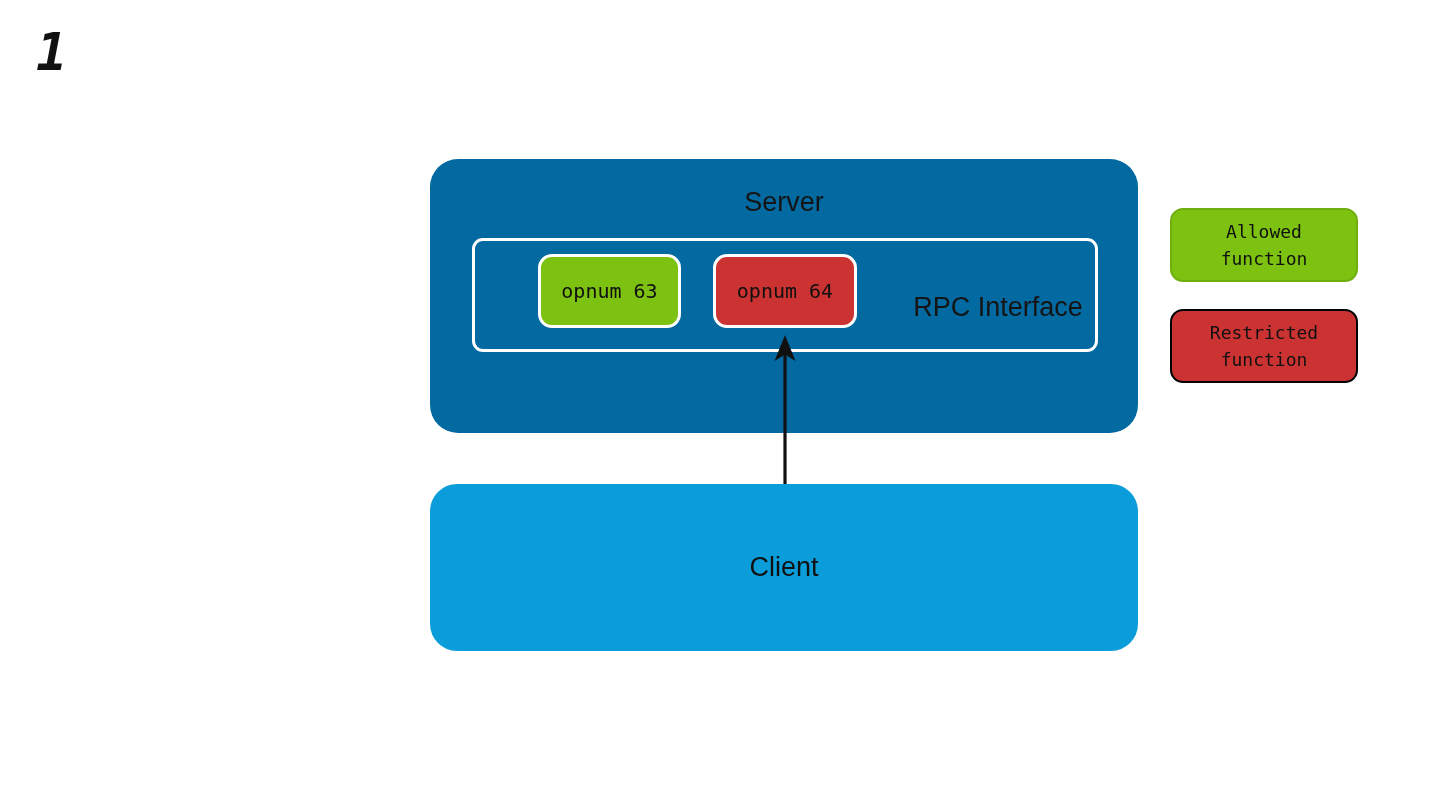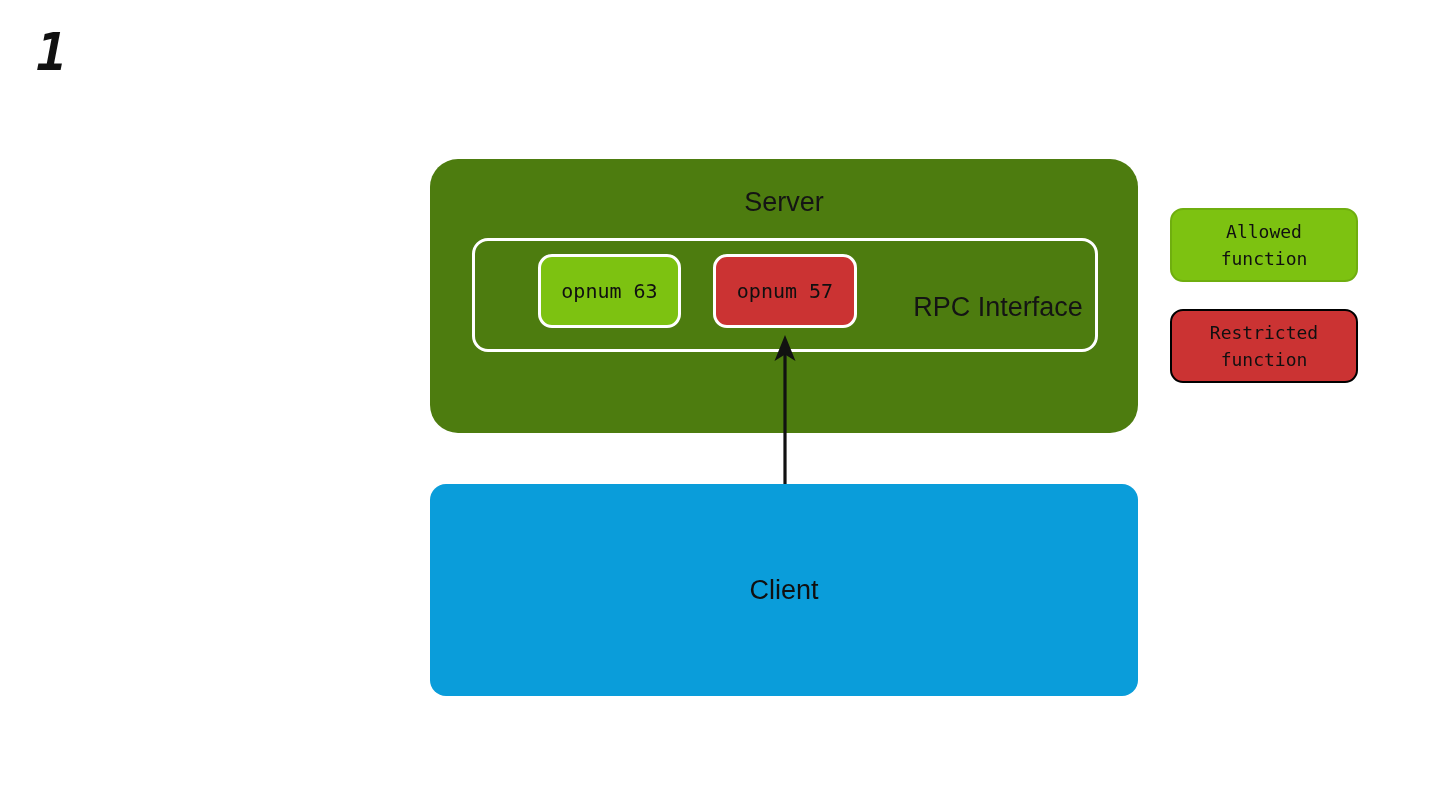--- a/index.html
+++ b/index.html
@@ -29,42 +29,42 @@
     color: #111111;
   }
 
   
   .server-box {
     position: absolute;
     left: 430px;
     top: 159px;
     width: 708px;
     height: 274px;
-    background: #4d7c0f;
+    background: #0369a1;
     border-radius: 28px;
   }
   .server-label {
     position: absolute;
     left: 0;
     top: 28px;
     width: 100%;
     text-align: center;
     font-size: 27px;
     color: #141414;
   }
 
   
   .rpc-box {
     position: absolute;
     left: 42px;
     top: 79px;
     width: 620px;
     height: 108px;
     border: 3px solid #ffffff;
-    border-radius: 16px;
+    border-radius: 11px;
   }
   .rpc-label {
     position: absolute;
     left: 423px;
     top: 0;
     width: 200px;
     height: 100%;
     display: flex;
     align-items: center;
     justify-content: center;
@@ -99,23 +99,23 @@
     width: 144px;
     background: #cb3333;
   }
 
   
   .client-box {
     position: absolute;
     left: 430px;
     top: 484px;
     width: 708px;
-    height: 212px;
+    height: 167px;
     background: #0a9dda;
-    border-radius: 16px;
+    border-radius: 27px;
     display: flex;
     align-items: center;
     justify-content: center;
   }
   .client-label {
     font-size: 27px;
     color: #101010;
   }
 
   
@@ -159,21 +159,21 @@
 
 <div id="canvas">
 
   <div class="slide-number">1</div>
 
   <div class="server-box">
     <div class="server-label">Server</div>
 
     <div class="rpc-box">
       <div class="opnum opnum-allowed">opnum 63</div>
-      <div class="opnum opnum-restricted">opnum 57</div>
+      <div class="opnum opnum-restricted">opnum 64</div>
       <div class="rpc-label">RPC Interface</div>
     </div>
   </div>
 
   <svg class="call-arrow" width="32" height="152" viewBox="0 0 32 152">
     <line x1="16" y1="150" x2="16" y2="16" stroke="#111111" stroke-width="3.2"></line>
     <polygon points="16,1 5.5,27 16,20.5 26.5,27" fill="#111111"></polygon>
   </svg>
 
   <div class="client-box">

